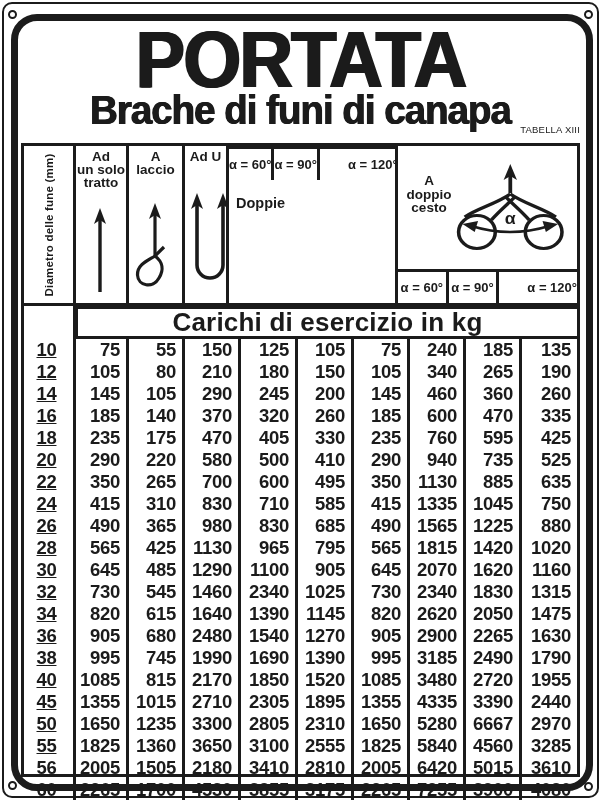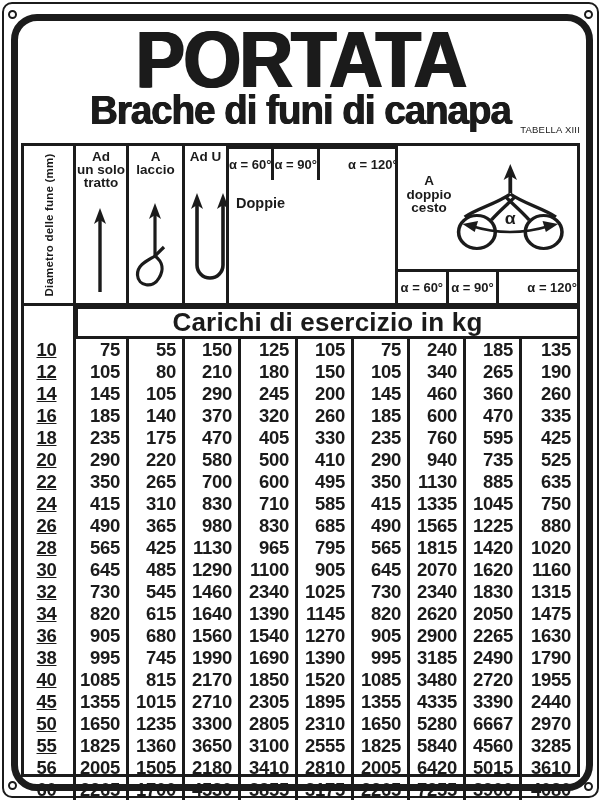--- a/index.html
+++ b/index.html
@@ -298,21 +298,21 @@
         <div class="cell">1640</div>
         <div class="cell">1390</div>
         <div class="cell">1145</div>
         <div class="cell">820</div>
         <div class="cell">2620</div>
         <div class="cell">2050</div>
         <div class="cell lastcol">1475</div>
         <div class="cell diam">36</div>
         <div class="cell">905</div>
         <div class="cell">680</div>
-        <div class="cell">1560</div>
+        <div class="cell">2480</div>
         <div class="cell">1540</div>
         <div class="cell">1270</div>
         <div class="cell">905</div>
         <div class="cell">2900</div>
         <div class="cell">2265</div>
         <div class="cell lastcol">1630</div>
         <div class="cell diam">38</div>
         <div class="cell">995</div>
         <div class="cell">745</div>
         <div class="cell">1990</div>

